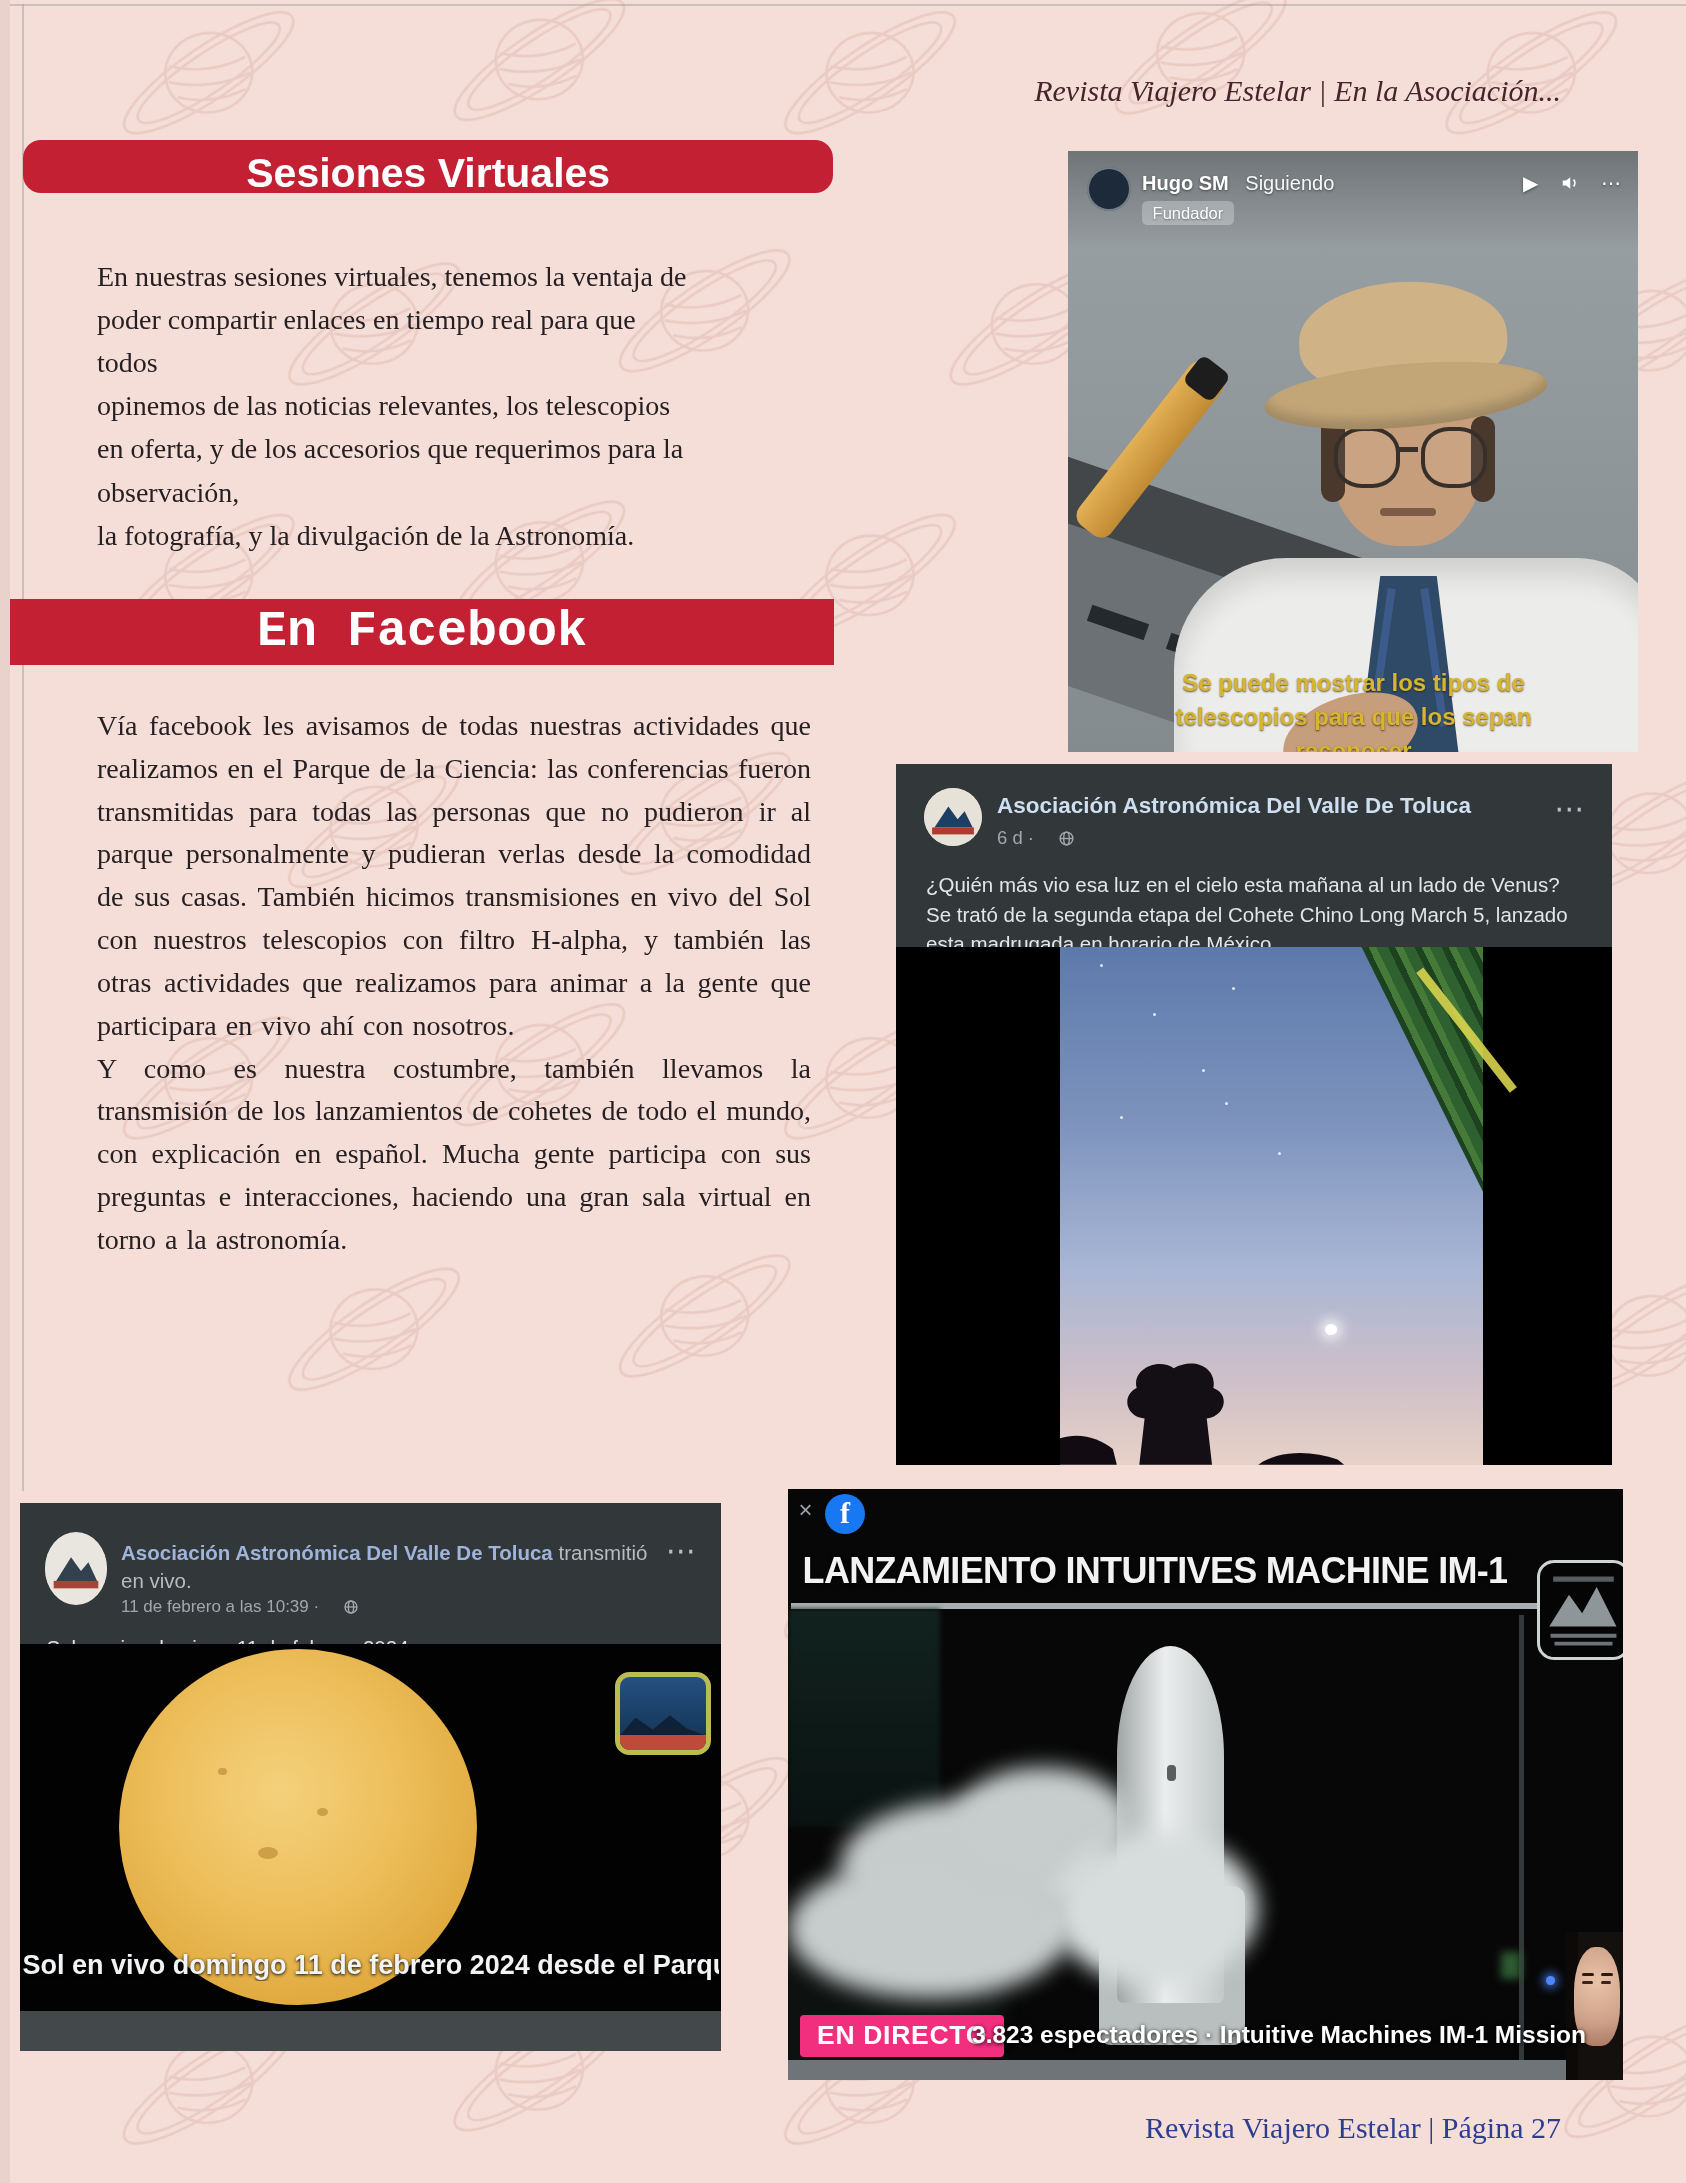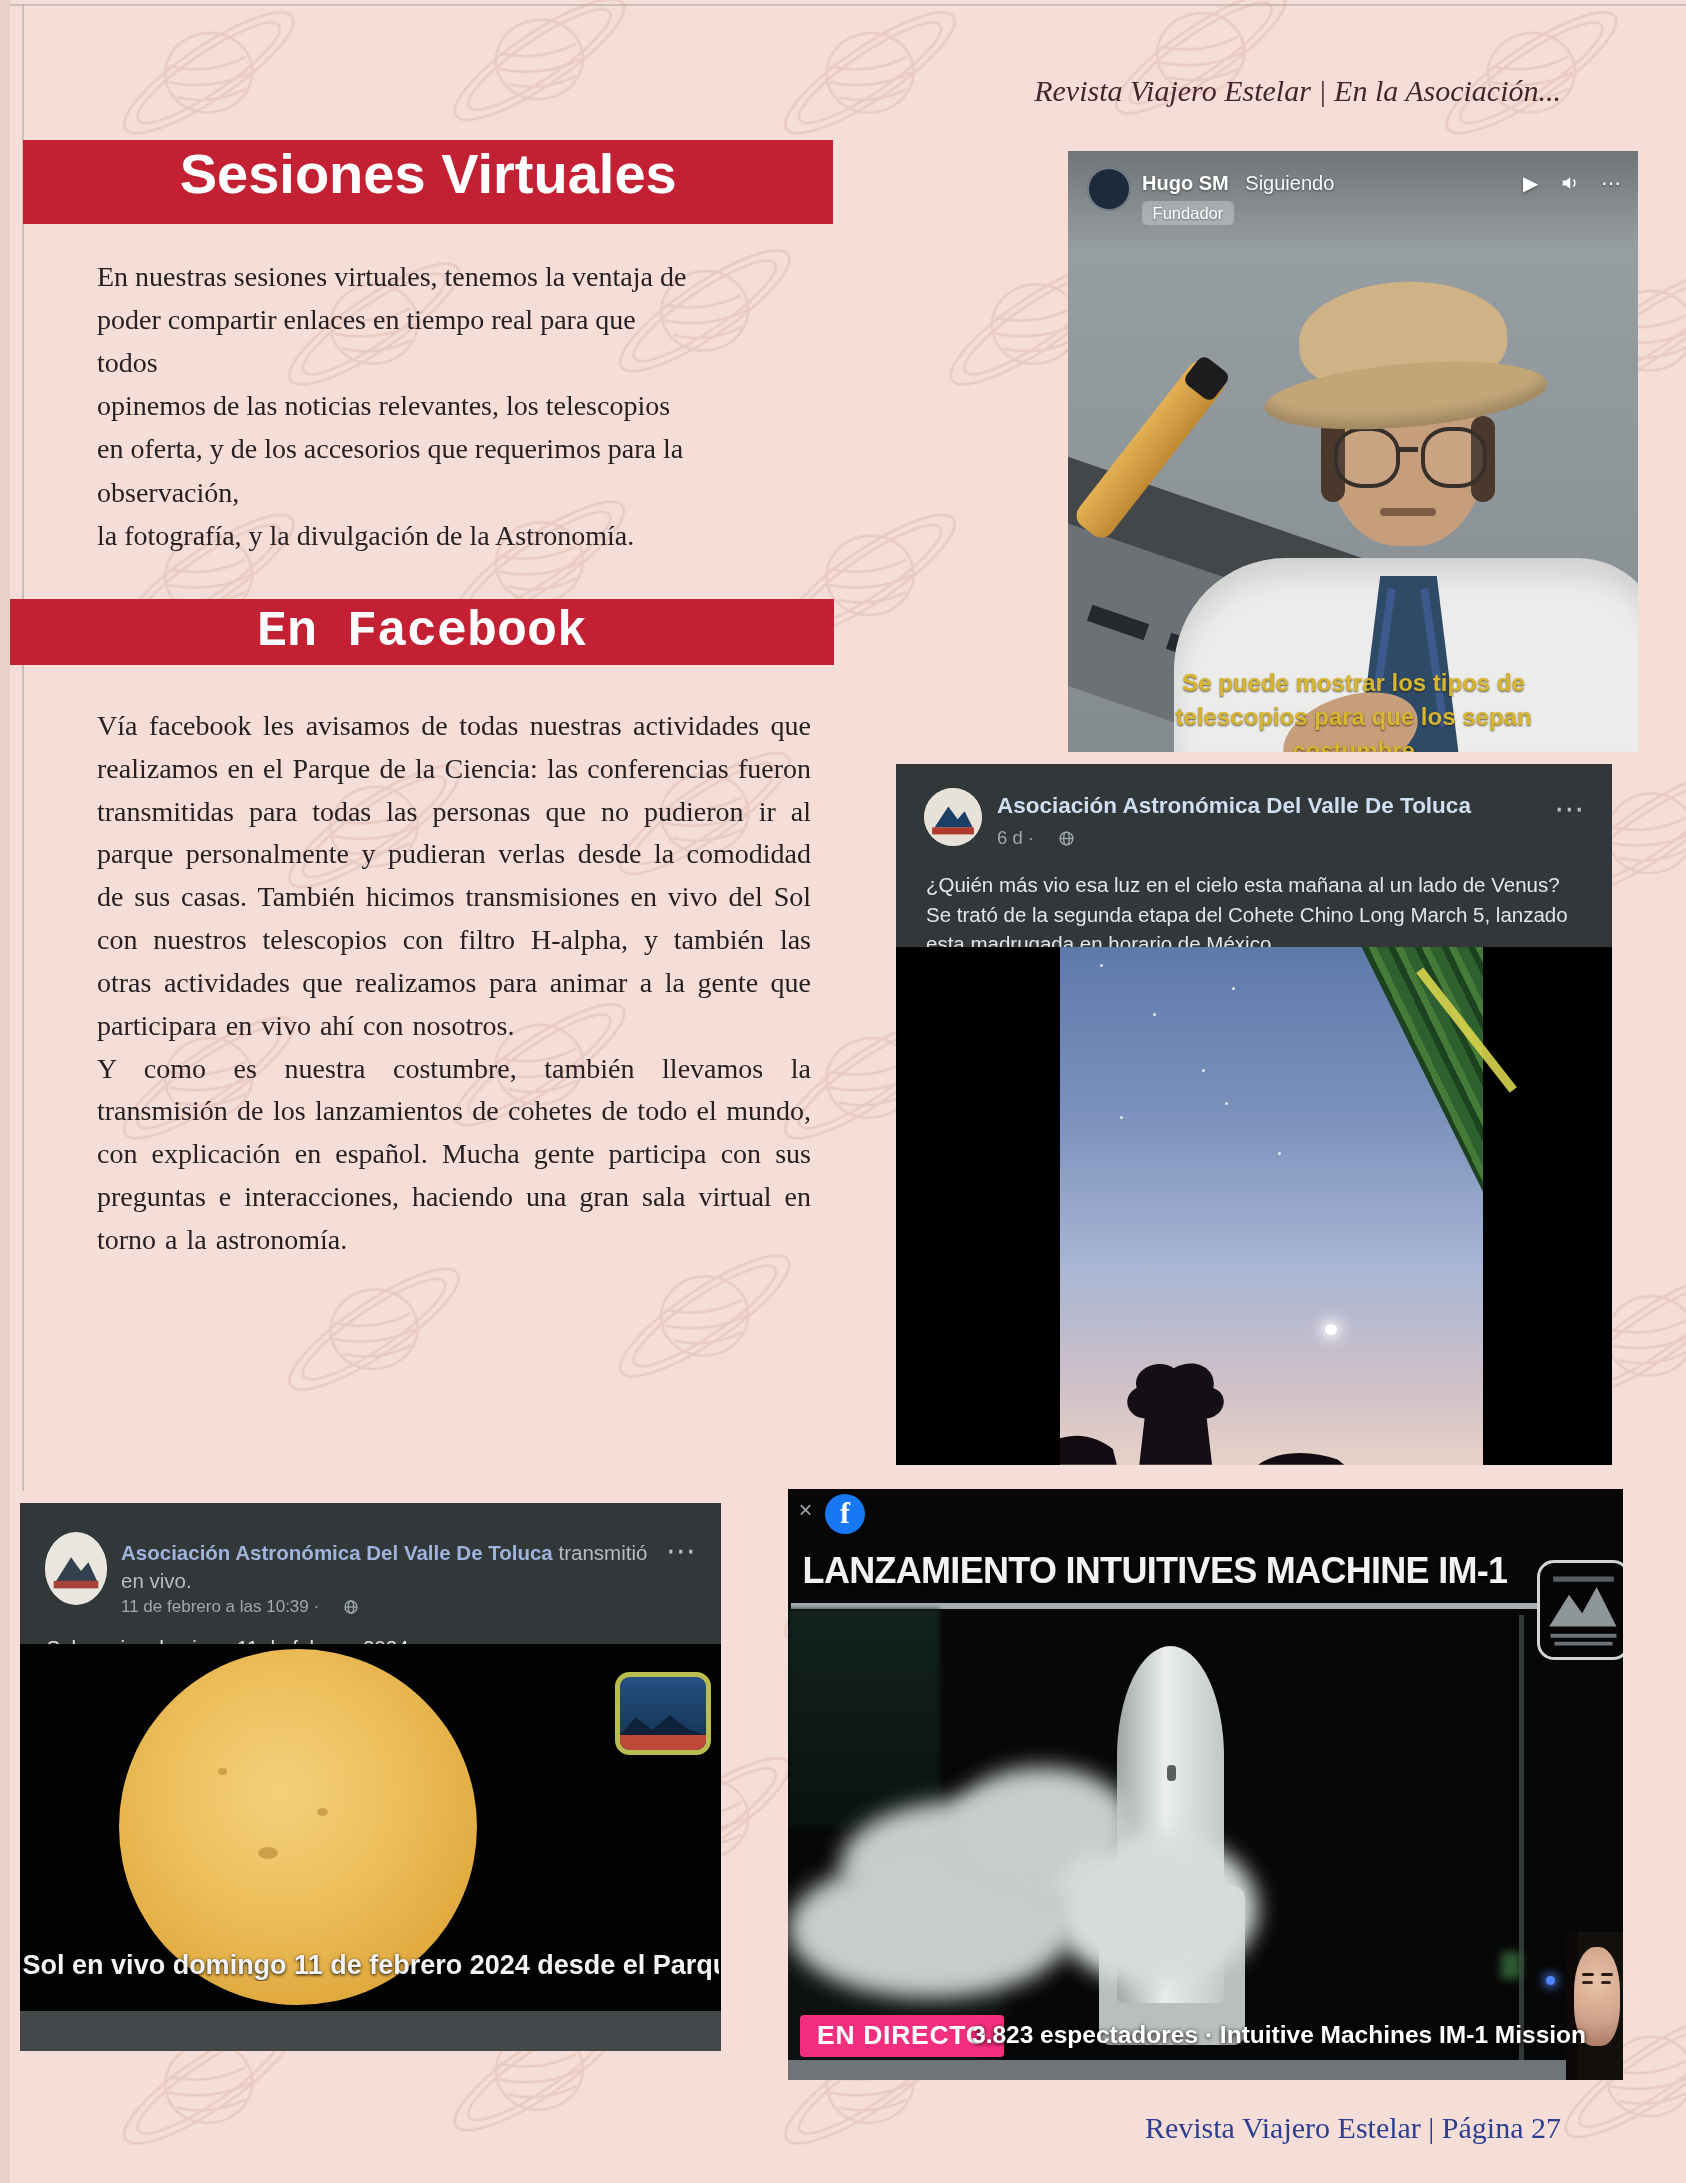--- a/index.html
+++ b/index.html
@@ -15,21 +15,21 @@
   
   .wm-layer{left:0;top:0;z-index:0;}
 
   
   .hdr{top:74px;right:136px;font:italic 30px "Liberation Serif",serif;color:#46242c;z-index:2;}
   .ftr{top:2111px;right:136px;font:30px "Liberation Serif",serif;color:#2c3e92;z-index:2;}
 
   
   .banner{background:#c32133;color:#fff;font-weight:bold;text-align:center;
           font-family:"Liberation Sans",sans-serif;z-index:2;}
-  .banner1{left:13.2px;top:140px;width:810px;height:84px;font-size:56px;line-height:67px;}
+  .banner1{left:13.2px;top:140px;width:810px;height:53px;font-size:41px;line-height:67px;border-radius:18px;}
   .banner2{left:0;top:599px;width:824px;height:66px;font-size:50px;line-height:66px;font-family:Liberation Mono, monospace;}
 
   
   .para{font-family:"Liberation Serif",serif;color:#262023;z-index:2;}
   .para1{left:87px;top:255px;width:721px;font-size:28px;line-height:1.54;}
   .para2{left:87px;top:705px;width:714px;font-size:28px;line-height:1.53;}
   .para2 p{margin:0;text-align:justify;word-spacing:2px;}
 
   
   .reel{left:1058px;top:151px;width:570px;height:601px;overflow:hidden;z-index:3;
@@ -242,21 +242,21 @@
     <div class="reel-icons">
       <span class="gi">▶</span>
       <svg width="22.5" height="20" viewBox="0 0 24 24">
         <path d="M3,9 v6 h4 l5,4 V5 L7,9 Z" fill="#fff"></path>
         <path d="M16,8 a6,6 0 0 1 0,8" stroke="#fff" fill="none" stroke-width="2"></path>
       </svg>
       <span class="gi">⋯</span>
     </div>
     <div class="reel-cap preline">Se puede mostrar los tipos de
 telescopios para que los sepan
-costumbre</div>
+reconocer</div>
   </div>
 
   <div class="abs fbcard fb-venus">
     <div class="ava abs" style="left:28px;top:24px;width:58px;height:58px;">
       <svg width="58" height="58" viewBox="0 0 100 100">
         <circle cx="50" cy="50" r="50" fill="#e6e2d8"></circle>
         <path d="M18,68 L42,32 L58,54 L70,40 L84,68 Z" fill="#1c3f66"></path>
         <rect x="14" y="68" width="72" height="12" fill="#b03a2e"></rect>
       </svg>
     </div>

